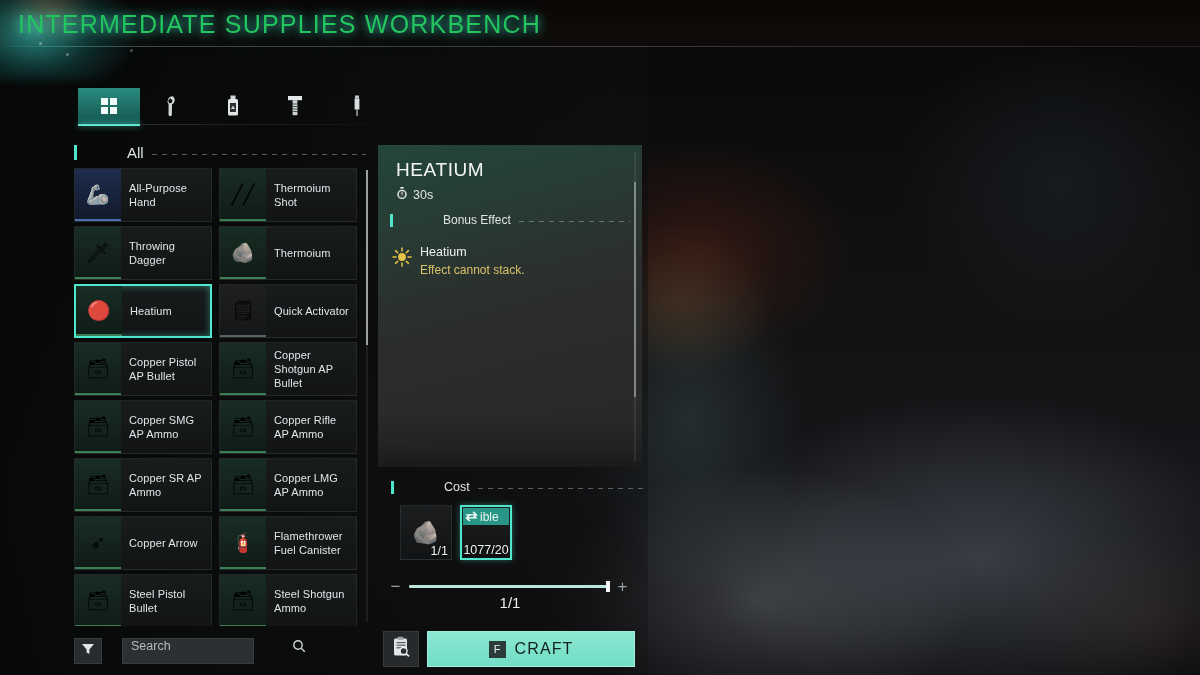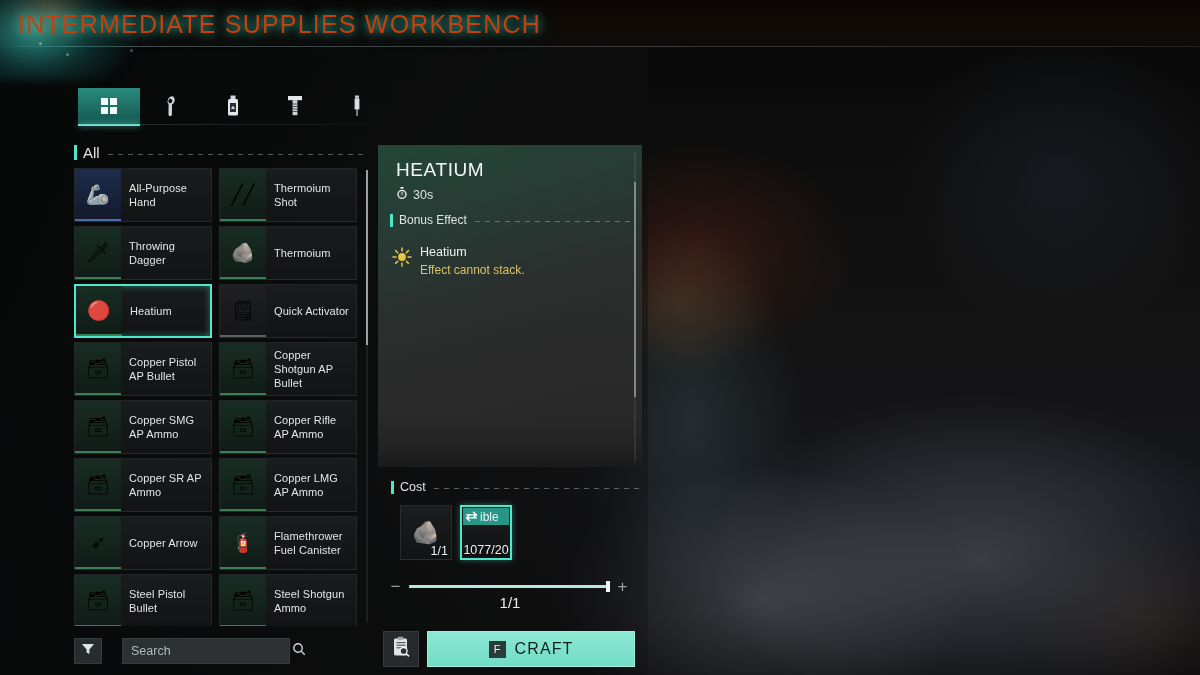--- a/index.html
+++ b/index.html
@@ -50,21 +50,21 @@
   }
   .panel-dim {
     position: absolute; left: 0; top: 47px; width: 648px; bottom: 0;
     background: linear-gradient(100deg, rgba(6,7,7,0.93) 0%, rgba(10,11,11,0.90) 45%, rgba(14,14,14,0.72) 82%, rgba(16,16,16,0.25) 100%);
   }
 
   
   .title {
     position: absolute; left: 18px; top: 10px;
     font-size: 25px; letter-spacing: 1.2px;
-    color: #c2410c;
+    color: #22c55e;
     text-shadow: 0 0 10px rgba(60,240,215,0.75), 0 0 22px rgba(40,200,190,0.45);
     font-weight: 400;
   }
   .dot-a { position:absolute; left:39px; top:42px; width:3px; height:3px; border-radius:50%; background:rgba(190,200,205,0.55); }
   .dot-b { position:absolute; left:66px; top:53px; width:3px; height:3px; border-radius:50%; background:rgba(190,200,205,0.45); }
   .dot-c { position:absolute; left:130px; top:49px; width:3px; height:3px; border-radius:50%; background:rgba(190,200,205,0.35); }
 
   
   .tabs { position: absolute; left: 78px; top: 88px; display: flex; }
   .tab {
@@ -84,21 +84,21 @@
     position: absolute; left: 78px; top: 124px; width: 290px; height: 1px;
     background: linear-gradient(90deg, rgba(140,150,155,0.30), rgba(140,150,155,0.05));
   }
 
   
   .list-header {
     position: absolute; left: 74px; top: 144px;
     display: flex; align-items: center; width: 292px;
   }
   .hdr-bar { width: 3px; height: 15px; background: #4fe5cd; margin-right: 6px; }
-  .hdr-text { color: #dfe3e4; font-size: 15px; }
+  .hdr-text { color: #dfe3e4; font-size: 15px; margin-left: 44px; }
   .hdr-dash {
     flex: 1; height: 1px; margin-left: 8px; margin-top: 3px;
     background: repeating-linear-gradient(90deg, rgba(180,190,195,0.45) 0 5px, rgba(0,0,0,0) 5px 10px);
   }
 
   .itemlist {
     position: absolute; left: 74px; top: 168px; width: 290px; height: 458px;
     overflow: hidden;
   }
   .grid { display: grid; grid-template-columns: 138px 138px; gap: 4px 7px; }
@@ -132,23 +132,23 @@
     background: rgba(205,212,214,0.72);
   }
 
   
   .filter-btn {
     position: absolute; left: 74px; top: 638px; width: 28px; height: 26px;
     background: rgba(42,46,48,0.95); border: 1px solid rgba(100,110,112,0.25);
     display: flex; align-items: center; justify-content: center;
   }
   .search-box {
-    position: absolute; left: 122px; top: 638px; width: 168px; height: 26px;
+    position: absolute; left: 122px; top: 638px; width: 132px; height: 26px;
     background: rgba(48,52,54,0.92); border: 1px solid rgba(100,110,112,0.20);
-    display: flex; align-items: center; padding: 0 8px;
+    display: flex; align-items: flex-start; padding: 0 8px;
   }
   .search-input {
     flex: 1; background: transparent; border: none; outline: none;
     color: #c9cfd1; font-size: 12.5px; font-family: "Liberation Sans", sans-serif;
   }
   .search-input::placeholder { color: #b4babc; }
 
   
   .detail {
     position: absolute; left: 378px; top: 145px; width: 264px; height: 322px;

